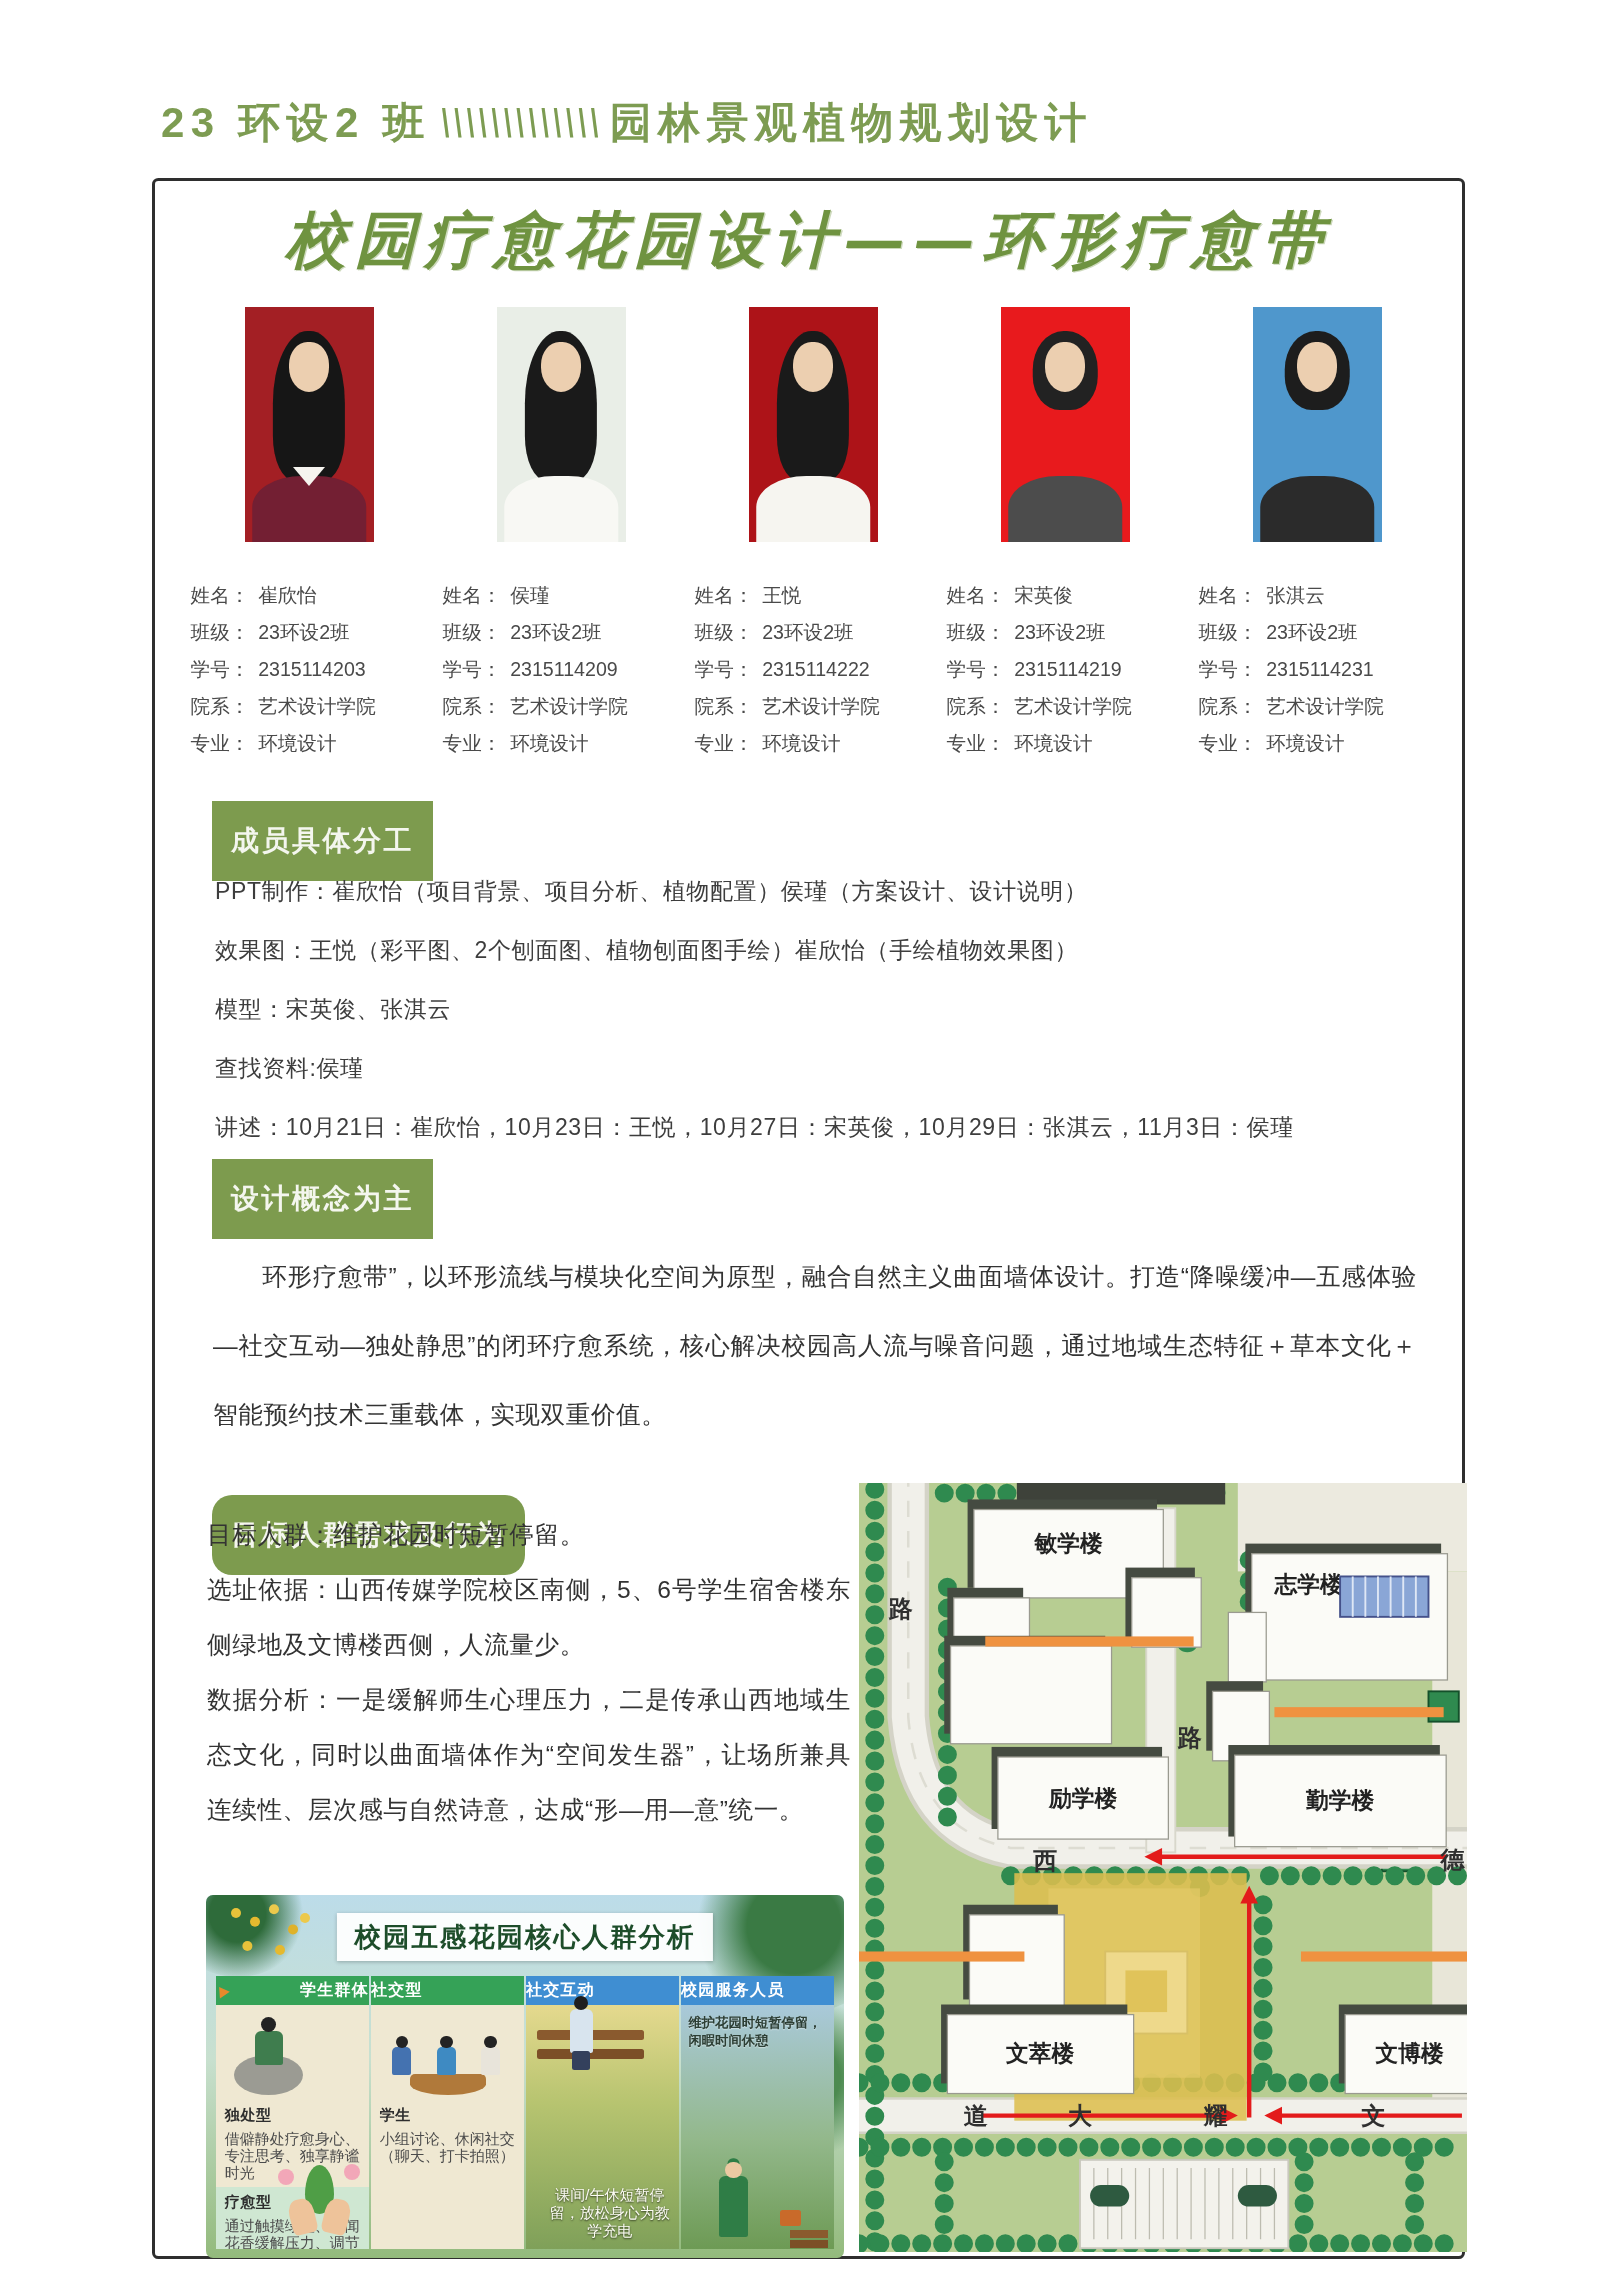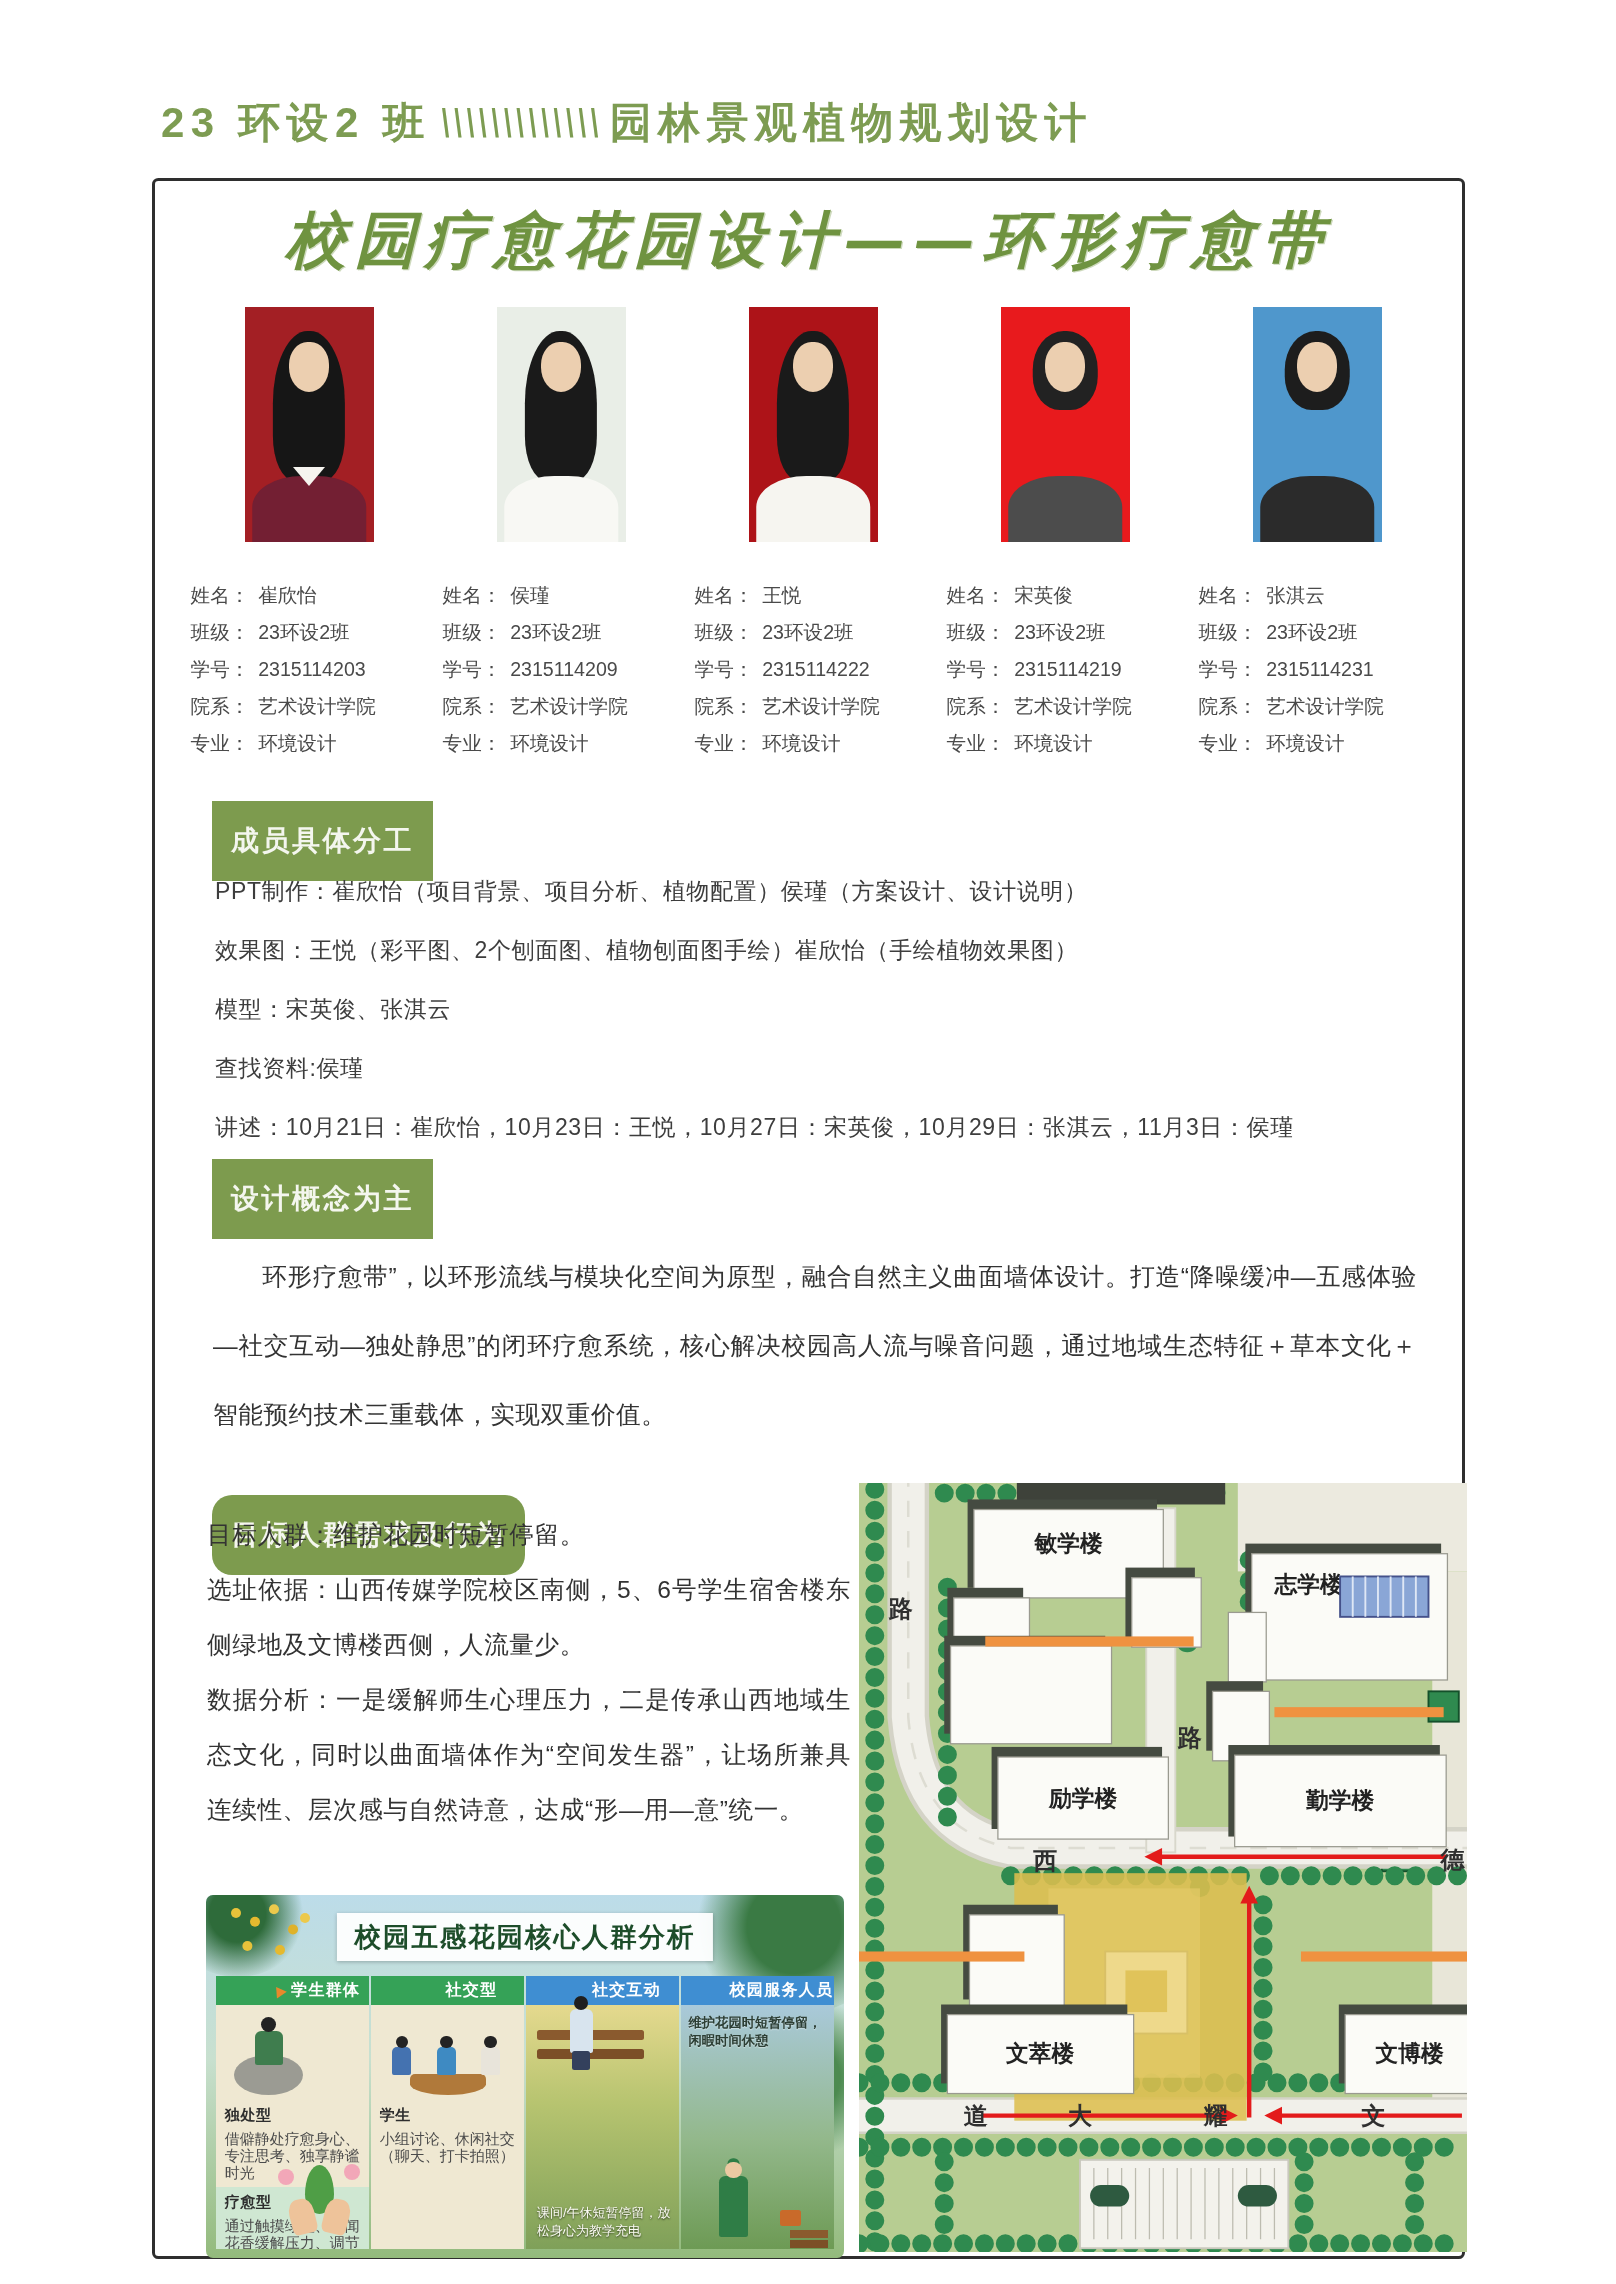--- a/index.html
+++ b/index.html
@@ -54,22 +54,22 @@
   .infographic { position:absolute; left:51px; top:1714px; width:638px; height:363px;
     border-radius:7px; overflow:hidden;
     background:linear-gradient(180deg,#bcdcE9 0%,#c8e0cf 45%,#93ba7c 100%); }
   .blob { position:absolute; border-radius:50%; }
   .ig-title { position:absolute; left:50%; top:17.7px; transform:translateX(-50%);
     background:rgba(255,255,255,.93); color:#1d4d2a; font-size:26.5px; font-weight:bold;
     letter-spacing:1.9px; padding:6.3px 17.7px; white-space:nowrap; box-shadow:0 1.3px 3.8px rgba(0,0,0,.25); }
   .ig-table { position:absolute; left:10px; right:10px; top:81px; bottom:8.8px;
     display:grid; grid-template-columns:1fr 1fr 1fr 1fr; gap:1.9px; }
   .ig-col { position:relative; overflow:hidden; }
-  .ig-head { height:29px; display:flex; align-items:center; justify-content:center;
-    color:#fff; font-size:16px; font-weight:bold; letter-spacing:1.3px;padding-left:48px; }
+  .ig-head { height:29px; display:flex; align-items:center; justify-content:space-between;
+    color:#fff; font-size:16px; font-weight:bold; letter-spacing:1.3px; }
   .ig-head .leaf { width:0; height:0; border-left:6.3px solid transparent; border-right:6.3px solid transparent;
     border-bottom:10px solid #e8892b; transform:rotate(-35deg); margin-right:6.3px; }
   .ig-body { position:absolute; top:29px; left:0; right:0; bottom:0; }
   .col-beige .ig-body { background:#efe8d2; }
   .ill { position:relative; height:95px; }
   .rock { position:absolute; left:17.7px; bottom:5px; width:69px; height:40px; background:#9b9b93; border-radius:50%; }
   .reader { position:absolute; left:39px; bottom:35px; width:28px; height:34px; background:#3f7d4e; border-radius:6.3px 6.3px 2.5px 2.5px; }
   .reader:before { content:""; position:absolute; top:-14px; left:6.3px; width:15px; height:15px; background:#222; border-radius:50%; }
   .table-ill { position:absolute; left:50%; bottom:5px; transform:translateX(-50%); width:76px; height:21.5px; background:#b0793a; border-radius:5px 5px 50% 50%; }
   .person-dot { position:absolute; bottom:25px; width:19px; height:28px; border-radius:5px 5px 1.9px 1.9px; background:#4472b0; }
@@ -82,21 +82,21 @@
   .hands .leafbig { position:absolute; left:23px; top:0; width:29px; height:49px; background:#4f9e46; border-radius:50% 50% 50% 50%/60% 60% 40% 40%; }
   .hands .palm { position:absolute; bottom:0; width:25px; height:35px; background:#eec39a; border-radius:40% 40% 20% 20%; }
   .hands .palm.l { left:8.8px; transform:rotate(-14deg); }
   .hands .palm.r { right:8.8px; transform:rotate(14deg); }
   .flower { position:absolute; width:16.4px; height:16.4px; background:#f2a7b8; border-radius:50%; }
   .col-photo3 .ig-body { background:linear-gradient(180deg,#e5d98e 0%,#b7c470 40%,#7fa059 100%); }
   .bench { position:absolute; left:11.4px; top:25px; width:107px; height:10px; background:#8a5a2e; border-radius:2.5px; box-shadow:0 19px 0 #7c4f27; }
   .sitter { position:absolute; left:44px; top:3.8px; width:23px; height:44px; background:#d8e4ee; border-radius:6.3px 6.3px 2.5px 2.5px; }
   .sitter:before { content:""; position:absolute; top:-12.6px; left:4.4px; width:14px; height:14px; background:#1f1f1f; border-radius:50%; }
   .sitter:after { content:""; position:absolute; bottom:-17.7px; left:2.5px; width:17.7px; height:19px; background:#33405c; border-radius:2.5px; }
-  .photo-note { position:absolute; left:11px; right:6.3px; bottom:8.8px; color:#fdfdf5; font-size:13px; line-height:18.3px; text-shadow:0 0.6px 1.9px rgba(0,0,0,.7); }
+  .photo-note { position:absolute; left:21px; right:6.3px; bottom:8.8px; color:#fdfdf5; font-size:15px; line-height:18.3px; text-shadow:0 0.6px 1.9px rgba(0,0,0,.7);text-align:center; }
   .col-photo4 .ig-body { background:linear-gradient(180deg,#a9c9da 0%,#93b88b 55%,#6d9a54 100%); }
   .service-note { position:absolute; left:7.6px; right:5px; top:8.8px; color:#2c3e34; font-size:13.3px; line-height:18.3px; font-weight:bold; text-shadow:0 0.6px 1.3px rgba(255,255,255,.5); }
   .gardener { position:absolute; left:38px; bottom:12.6px; width:29px; height:61px; background:#2f7d46; border-radius:6.3px 6.3px 2.5px 2.5px; }
   .gardener:before { content:""; position:absolute; top:-14px; left:6.3px; width:16.4px; height:16.4px; background:#ecc9a2; border-radius:50%; box-shadow:0 -6.3px 0 -2.5px #2f7d46; }
   .wcan { position:absolute; right:33px; bottom:23px; width:21.5px; height:16.4px; background:#c96a2a; border-radius:2.5px; }
   .minibench { position:absolute; right:6.3px; bottom:11.4px; width:38px; height:7.6px; background:#8a5a2e; box-shadow:0 10px 0 #7c4f27; }
 
   
   .map-wrap { position:absolute; left:704px; top:1302px; width:608px; height:769px; overflow:hidden; }
   .map-wrap svg { display:block; }

